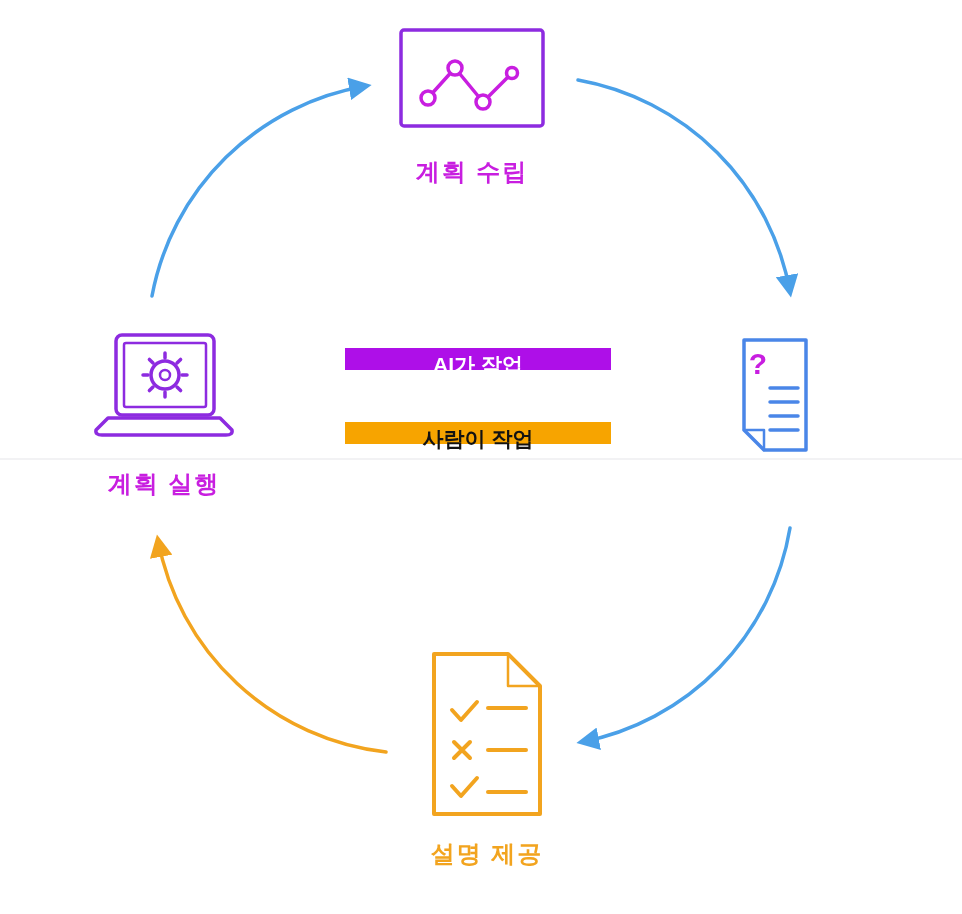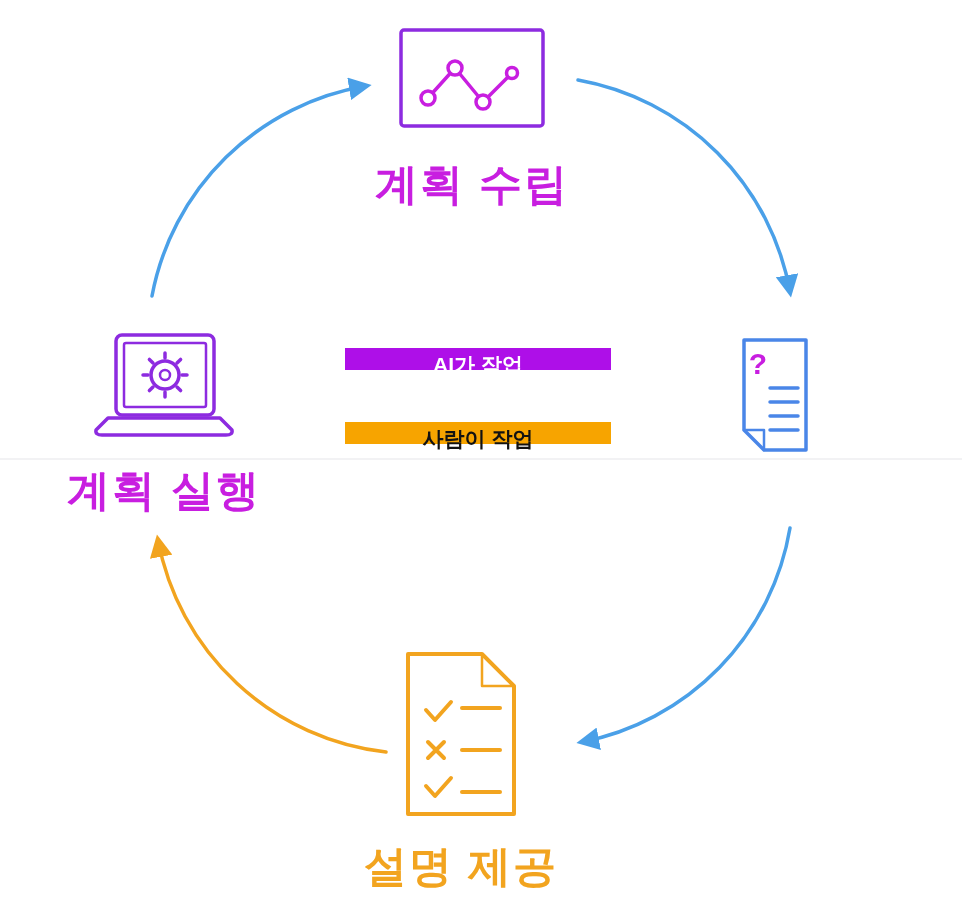--- a/index.html
+++ b/index.html
@@ -16,29 +16,29 @@
   .arrows { position:absolute; left:0; top:0; width:962px; height:914px; }
   .arrow { fill:none; stroke-width:3.5; stroke-linecap:round; }
   .arrow-blue   { stroke:var(--blue-arrow,#4aa0e8); }
   .arrow-orange { stroke:var(--orange,#f2a41f); }
   .mk-blue   { fill:var(--blue-arrow,#4aa0e8); }
   .mk-orange { fill:var(--orange,#f2a41f); }
 
   .node { position:absolute; display:flex; flex-direction:column; align-items:center; }
   .node-top    { left:330px; top:26px;  width:284px; }
   .node-right  { left:640px; top:334px; width:268px; }
-  .node-bottom { left:317px; top:646px; width:288px; }
+  .node-bottom { left:343px; top:646px; width:288px; }
   .node-left   { left:28px;  top:330px; width:272px; }
 
-  .node-label { font-weight:bold; font-size:43px; letter-spacing:2px; white-space:nowrap; }
+  .node-label { font-weight:bold; font-size:24px; letter-spacing:2px; white-space:nowrap; }
   .label-magenta { color:var(--magenta-label,#c81ee0); }
   .label-orange  { color:var(--orange,#f2a41f); }
   .node-top    .node-label { margin-top:26px; }
   .node-right  .node-label { margin-top:6px; }
-  .node-left   .node-label { margin-top:14px; }
+  .node-left   .node-label { margin-top:20px; }
   .node-bottom .node-label { margin-top:16px; }
 
   .legend { position:absolute; left:345px; top:348px; width:266px;
             display:flex; flex-direction:column; gap:12px; }
   .badge { height:22px; line-height:34px; text-align:center;
            font-size:21px; font-weight:bold; }
   .badge-ai    { background:var(--legend-ai-bg,#ae0fe8);   color:var(--legend-ai-text,#ffffff); }
   .badge-human { background:var(--legend-human-bg,#f7a400); color:var(--legend-human-text,#121212);margin-top:40px; }
 
   .ic { display:block; }

